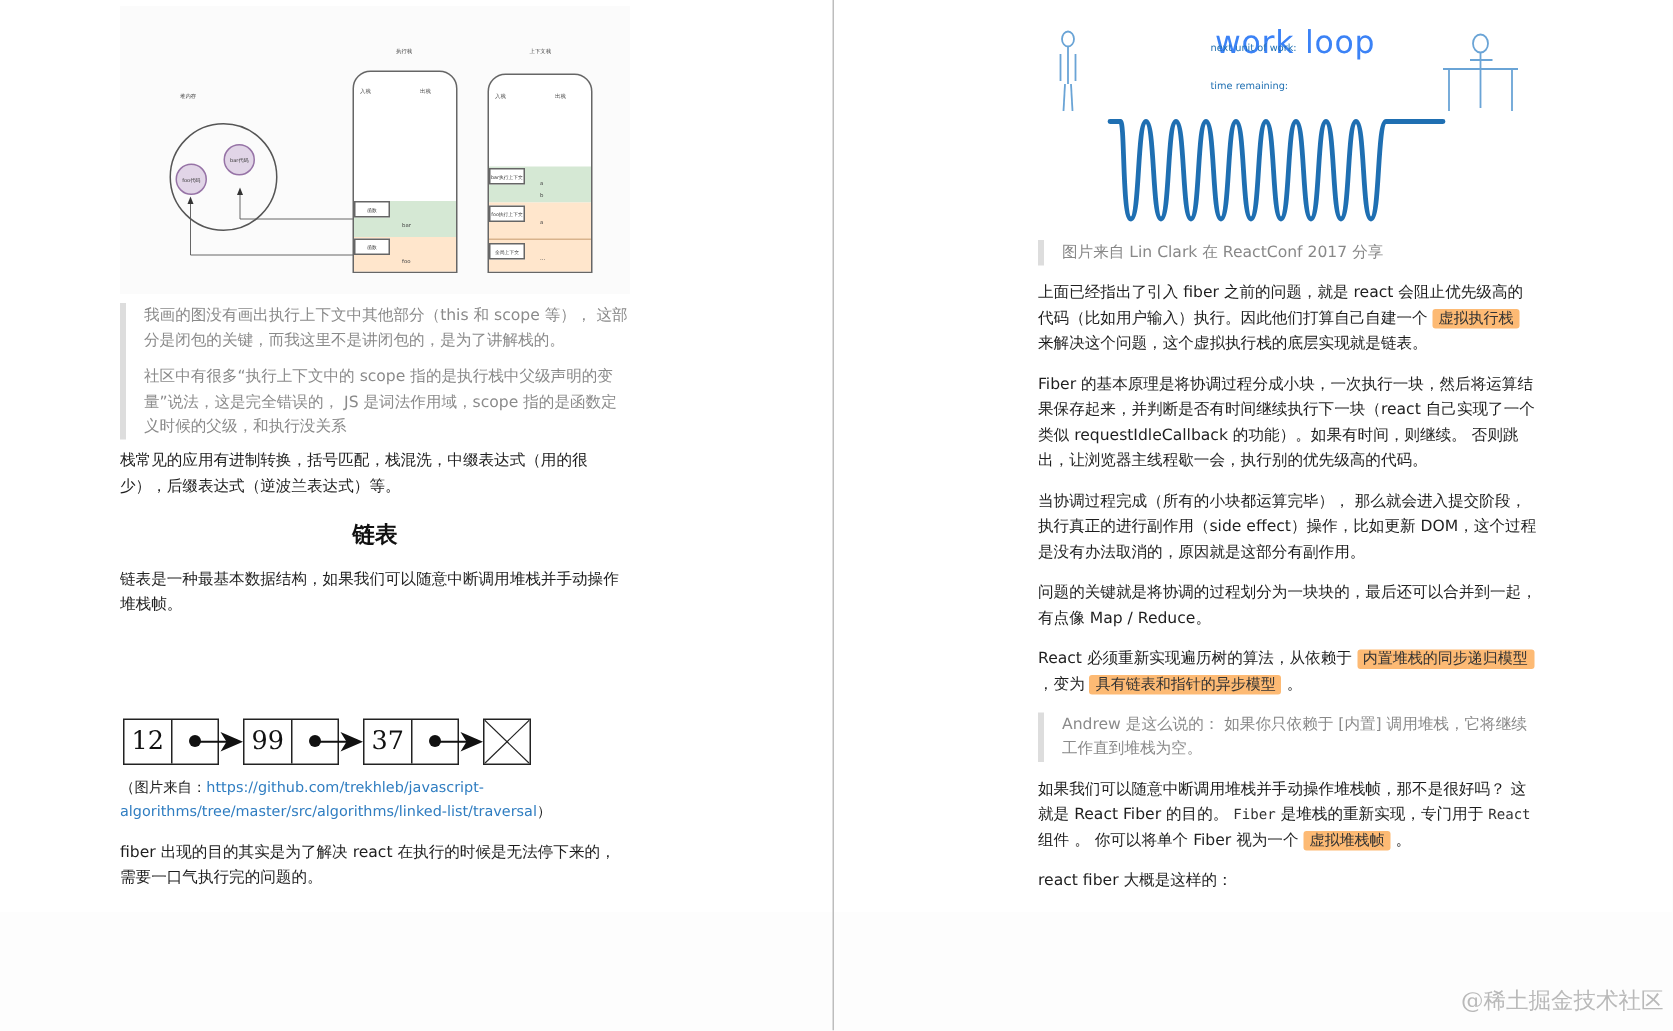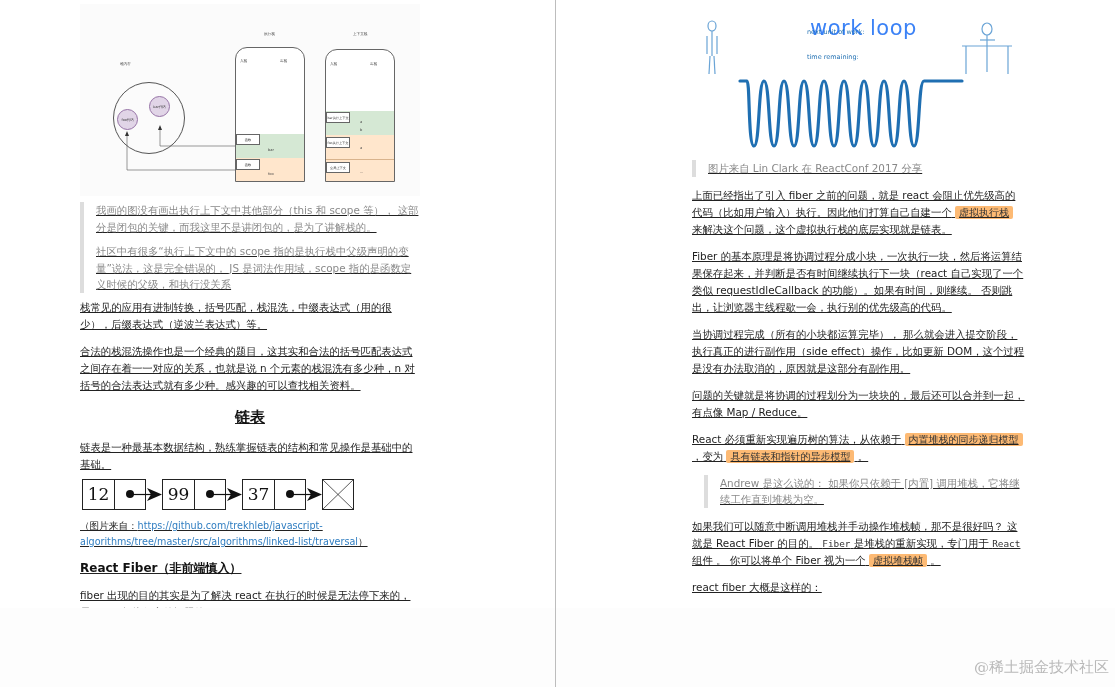--- a/index.html
+++ b/index.html
@@ -2,21 +2,21 @@
 <html><head>
 <meta charset="utf-8">
 <style>
   * { box-sizing: border-box; margin: 0; padding: 0; }
   html, body { width: 1115px; height: 687px; overflow: hidden; background: #fdfdfd; }
   body { font-family: "DejaVu Sans", "Liberation Sans", sans-serif; color: #222; position: relative; }
   .page { position: absolute; top: 0; height: 608px; background: #ffffff; overflow: hidden; }
   .page-left { left: 0; width: 555px; }
   .page-right { left: 556px; width: 559px; }
   .divider { position: absolute; left: 555px; top: 0; width: 1px; height: 687px; background: #bdbdbd; }
-  .col { position: absolute; text-decoration: underline; }
+  .col { position: absolute; }
   .page-left .col { left: 80px; width: 340px; }
   p.body { font-size: 10.4px; line-height: 17px; color: #1e1e1e; margin-bottom: 10px; }
   .quote { border-left: 4px solid #dddddd; padding-left: 12px; margin-bottom: 6px; }
   .quote p { font-size: 10.4px; line-height: 16.5px; color: #8a8a8a; margin-bottom: 8px; }
   .quote p:last-child { margin-bottom: 0; }
   h2.sec { font-size: 15px; font-weight: bold; color: #111; margin: 14px 0 12px; text-align: center; }
   h3.sub { font-size: 12px; font-weight: bold; color: #111; margin: 10px 0 10px; }
   .link { color: #2f7dc1; }
   .code { background: #fdba74; font-size: 10px; padding: 1px 4px; border-radius: 2px; color: #333; }
   .mono { font-family: "DejaVu Sans Mono", "Liberation Mono", monospace; font-size: 9.4px; color: #333; }
@@ -97,23 +97,22 @@
     <span class="lbl" style="left:250px;top:58px;">入栈</span>
     <span class="lbl" style="left:290px;top:58px;">出栈</span>
   </div>
 
   <div class="col" style="top:202px;">
     <div class="quote">
       <p>我画的图没有画出执行上下文中其他部分（this 和 scope 等）， 这部分是闭包的关键，而我这里不是讲闭包的，是为了讲解栈的。</p>
       <p>社区中有很多“执行上下文中的 scope 指的是执行栈中父级声明的变量”说法，这是完全错误的， JS 是词法作用域，scope 指的是函数定义时候的父级，和执行没关系</p>
     </div>
     <p class="body">栈常见的应用有进制转换，括号匹配，栈混洗，中缀表达式（用的很少），后缀表达式（逆波兰表达式）等。</p>
-    <p class="body">合法的栈混洗操作也是一个经典的题目，这其实和合法的括号匹配表达式之间存在着一一对应的关系，也就是说 n 个元素的栈混洗有多少种，n 对括号的合法表达式就有多少种。感兴趣的可以查找相关资料。</p>
     <h2 class="sec">链表</h2>
-    <p class="body">链表是一种最基本数据结构，熟练掌握链表的结构和常见操作是基础中的基础。</p>
+    <p class="body">链表是一种最基本数据结构，如果我们可以随意中断调用堆栈并手动操作堆栈帧。</p>
   </div>
 
   <div class="ll">
     <div class="ll-node">
       <div class="ll-val">12</div>
       <div class="ll-ptr">
           <span class="dot"></span>
         </div>
     </div>
     <svg class="ll-arrow" viewBox="0 0 32 31">
@@ -141,21 +140,20 @@
         <polygon points="17,9 32,15.5 17,22 21,15.5" fill="#111"></polygon>
       </svg>
     <svg class="ll-null" viewBox="0 0 32 31">
         <line x1="0" y1="0" x2="32" y2="31" stroke="#222" stroke-width="0.8"></line>
         <line x1="32" y1="0" x2="0" y2="31" stroke="#222" stroke-width="0.8"></line>
       </svg>
   </div>
 
   <div class="col" style="top:518px;">
     <p class="body" style="font-size:9.6px;line-height:16px;"><span>（图片来自：</span><a class="link">https://github.com/trekhleb/javascript-algorithms/tree/master/src/algorithms/linked-list/traversal</a><span>）</span></p>
-    <h3 class="sub">React Fiber（非前端慎入）</h3>
     <p class="body">fiber 出现的目的其实是为了解决 react 在执行的时候是无法停下来的，需要一口气执行完的问题的。</p>
   </div>
 </div>
 
 <div class="divider"></div>
 
 <div class="page page-right">
 </div>
 
 <div class="fig-loop">
@@ -197,20 +195,20 @@
 
 <div class="col" style="position:absolute;left:692px;top:160px;width:333px;">
   <div class="quote" style="margin-bottom:10px;">
     <p style="font-size:10.4px;color:#888;">图片来自 Lin Clark 在 ReactConf 2017 分享</p>
   </div>
   <p class="body"><span>上面已经指出了引入 fiber 之前的问题，就是 react 会阻止优先级高的代码（比如用户输入）执行。因此他们打算自己自建一个</span> <span class="code">虚拟执行栈</span> <span>来解决这个问题，这个虚拟执行栈的底层实现就是链表。</span></p>
   <p class="body">Fiber 的基本原理是将协调过程分成小块，一次执行一块，然后将运算结果保存起来，并判断是否有时间继续执行下一块（react 自己实现了一个类似 requestIdleCallback 的功能）。如果有时间，则继续。 否则跳出，让浏览器主线程歇一会，执行别的优先级高的代码。</p>
   <p class="body">当协调过程完成（所有的小块都运算完毕）， 那么就会进入提交阶段，执行真正的进行副作用（side effect）操作，比如更新 DOM，这个过程是没有办法取消的，原因就是这部分有副作用。</p>
   <p class="body">问题的关键就是将协调的过程划分为一块块的，最后还可以合并到一起，有点像 Map / Reduce。</p>
   <p class="body"><span>React 必须重新实现遍历树的算法，从依赖于</span> <span class="code">内置堆栈的同步递归模型</span> <span>，变为</span> <span class="code">具有链表和指针的异步模型</span> <span>。</span></p>
-  <div class="quote" style="margin-bottom:10px;margin-left:12px;">
+  <div class="quote" style="margin-bottom:10px;">
     <p>Andrew 是这么说的： 如果你只依赖于 [内置] 调用堆栈，它将继续工作直到堆栈为空。</p>
   </div>
   <p class="body"><span>如果我们可以随意中断调用堆栈并手动操作堆栈帧，那不是很好吗？ 这就是 React Fiber 的目的。</span> <span class="mono">Fiber</span> <span>是堆栈的重新实现，专门用于</span> <span class="mono">React</span> <span>组件 。 你可以将单个 Fiber 视为一个</span> <span class="code">虚拟堆栈帧</span> <span>。</span></p>
   <p class="body">react fiber 大概是这样的：</p>
 </div>
 
 <div class="watermark">@稀土掘金技术社区</div>
 
 </body></html>

